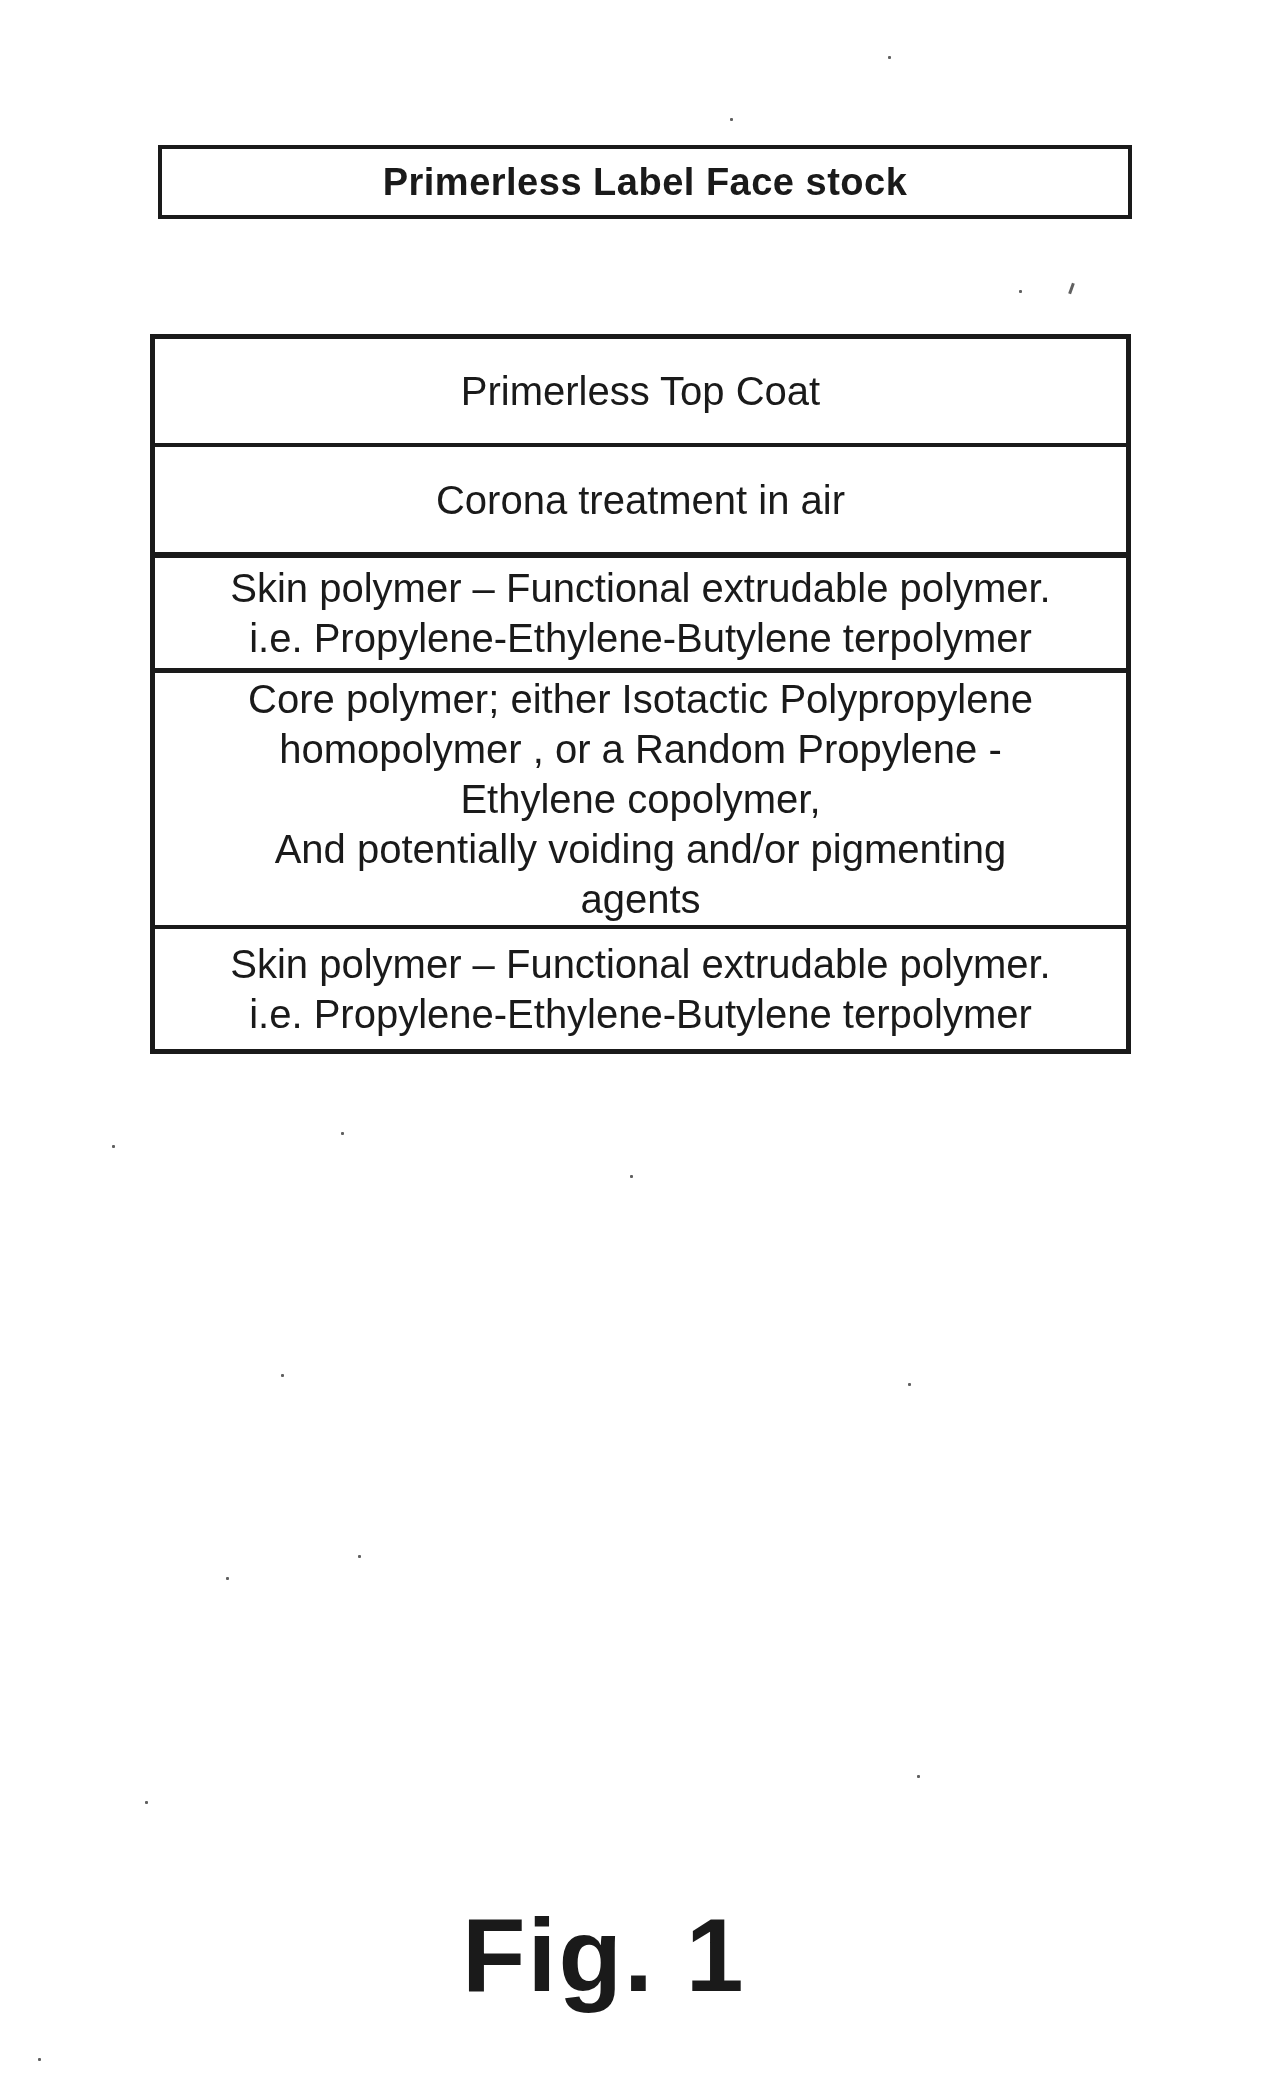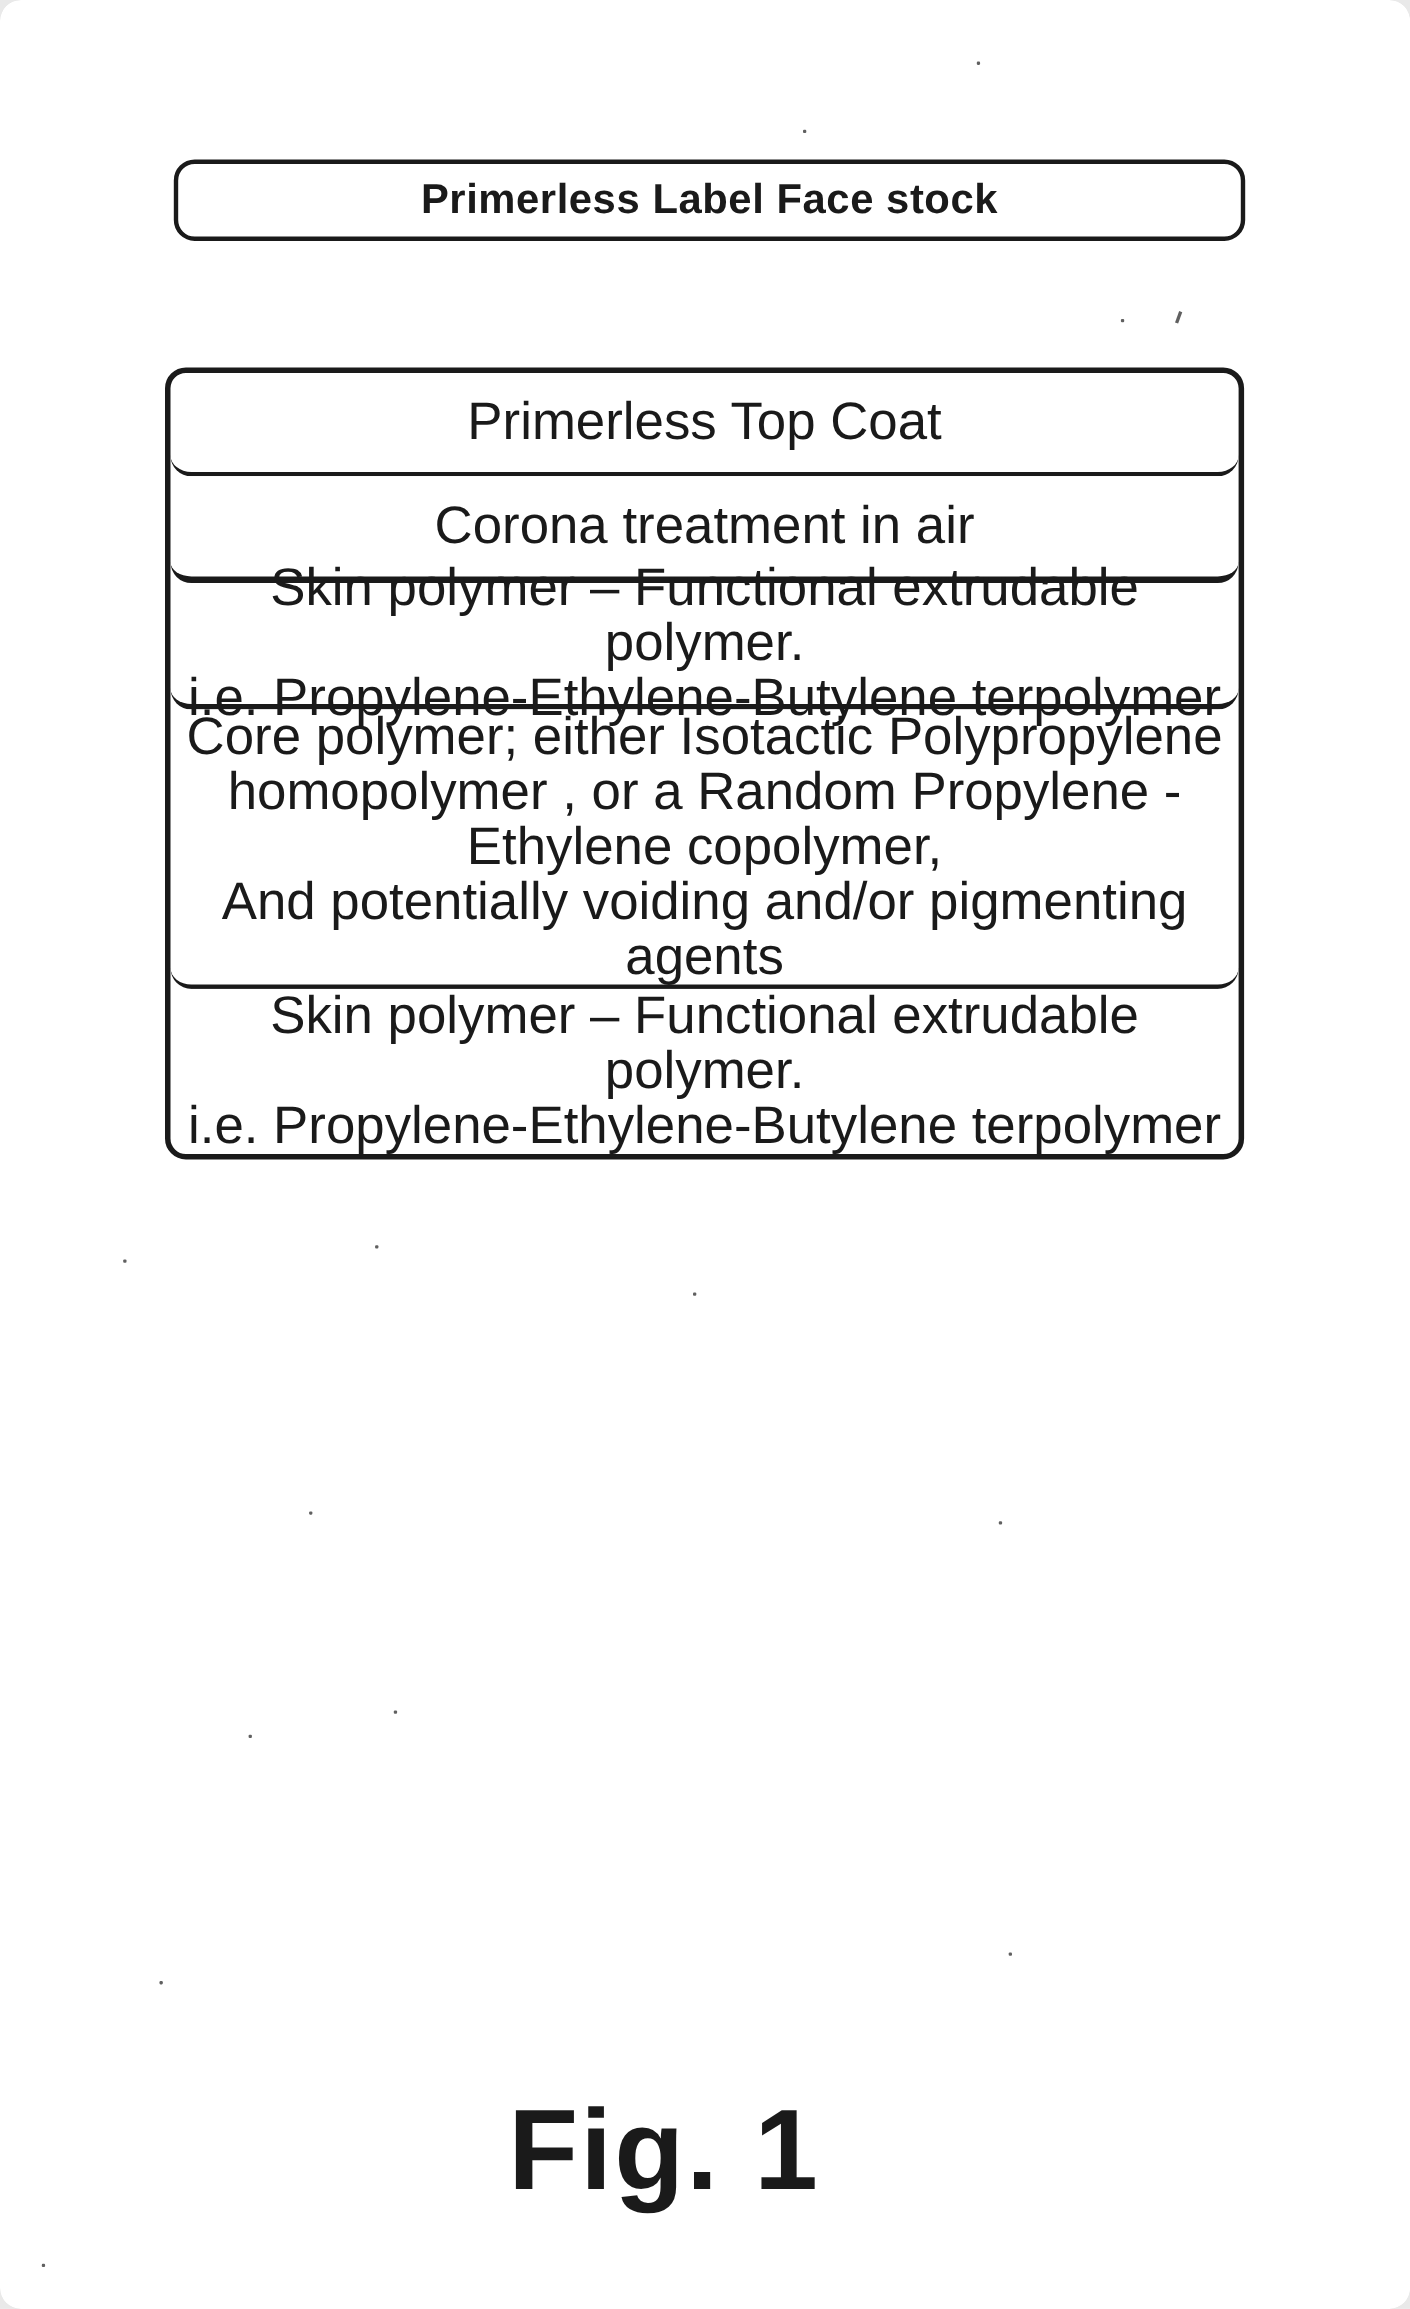--- a/index.html
+++ b/index.html
@@ -1,19 +1,19 @@
 <!DOCTYPE html>
 <html style="--ink: #1a1a1a; --paper: #ffffff;"><head>
 <meta charset="utf-8">
 <style>
   :root {
     --ink: #1a1a1a;
     --paper: #ffffff;
   }
-  * { margin: 0; padding: 0; box-sizing: border-box; border-radius: 19px; }
+  * { margin: 0; padding: 0; box-sizing: border-box; }
   html, body { background: #e9e9e9; }
   .page {
     position: relative;
     width: 1282px;
     height: 2099px;
     background: var(--paper, #ffffff);
     font-family: "Liberation Sans", sans-serif;
     color: var(--ink, #1a1a1a);
     overflow: hidden;
     margin: 0 auto;
@@ -43,21 +43,21 @@
     height: 720px;
     border: 5px solid var(--ink, #1a1a1a);
     display: flex;
     flex-direction: column;
   }
   .layer {
     display: flex;
     align-items: center;
     justify-content: center;
     text-align: center;
-    font-size: 48px;
+    font-size: 40px;
     line-height: 50px;
     padding: 0 10px;
   }
   .layer .layer-text { white-space: pre-line; }
   .layer-0 { height: 108px; border-bottom: 4px solid var(--ink, #1a1a1a); }
   .layer-1 { height: 111px; border-bottom: 6px solid var(--ink, #1a1a1a); }
   .layer-2 { height: 115px; border-bottom: 5px solid var(--ink, #1a1a1a); }
   .layer-3 { height: 256px; border-bottom: 4px solid var(--ink, #1a1a1a); }
   .layer-4 { flex: 1; }
   .fig-caption {

